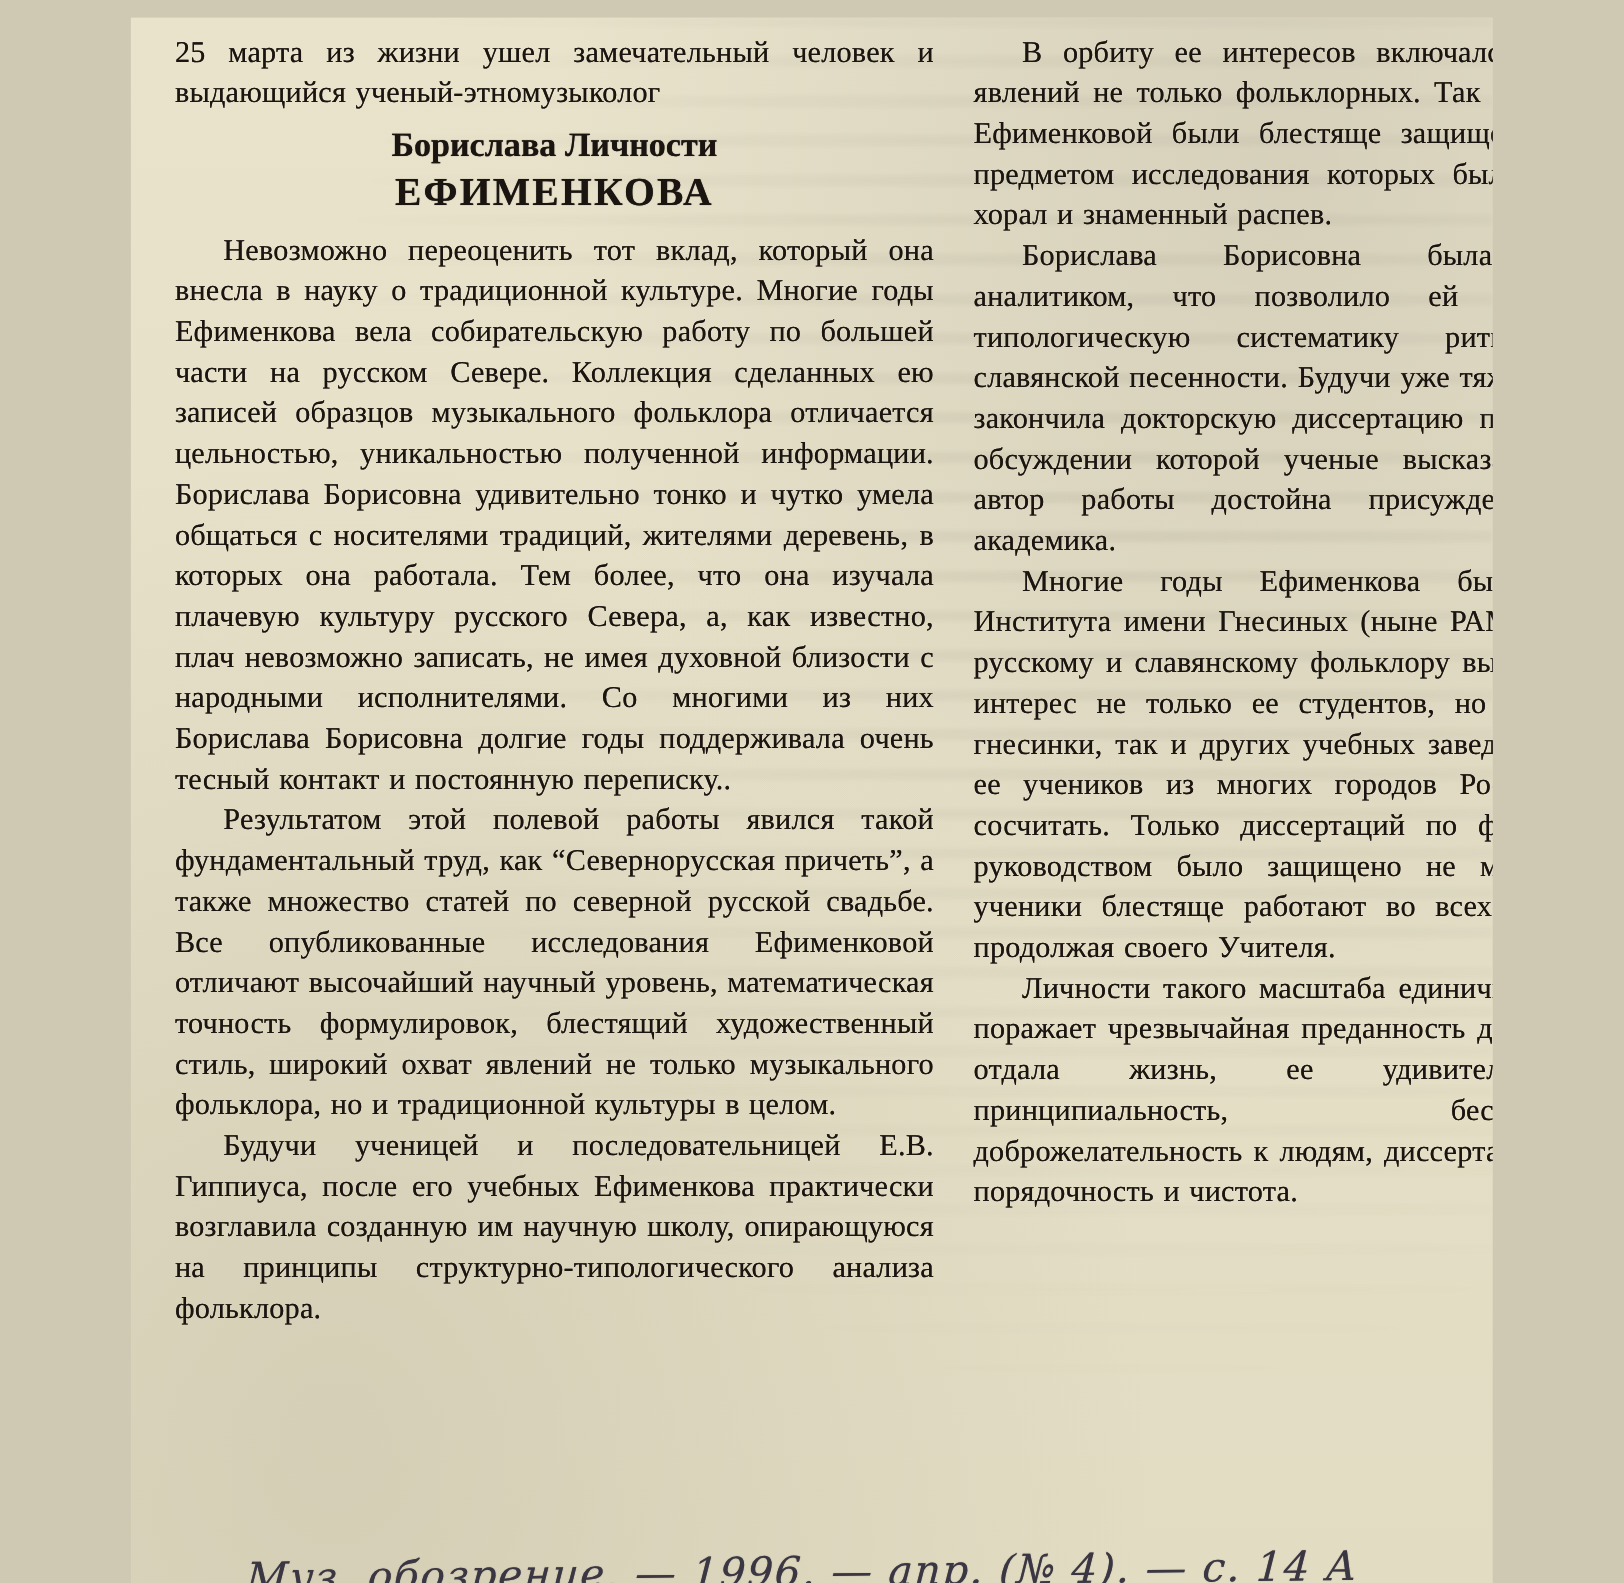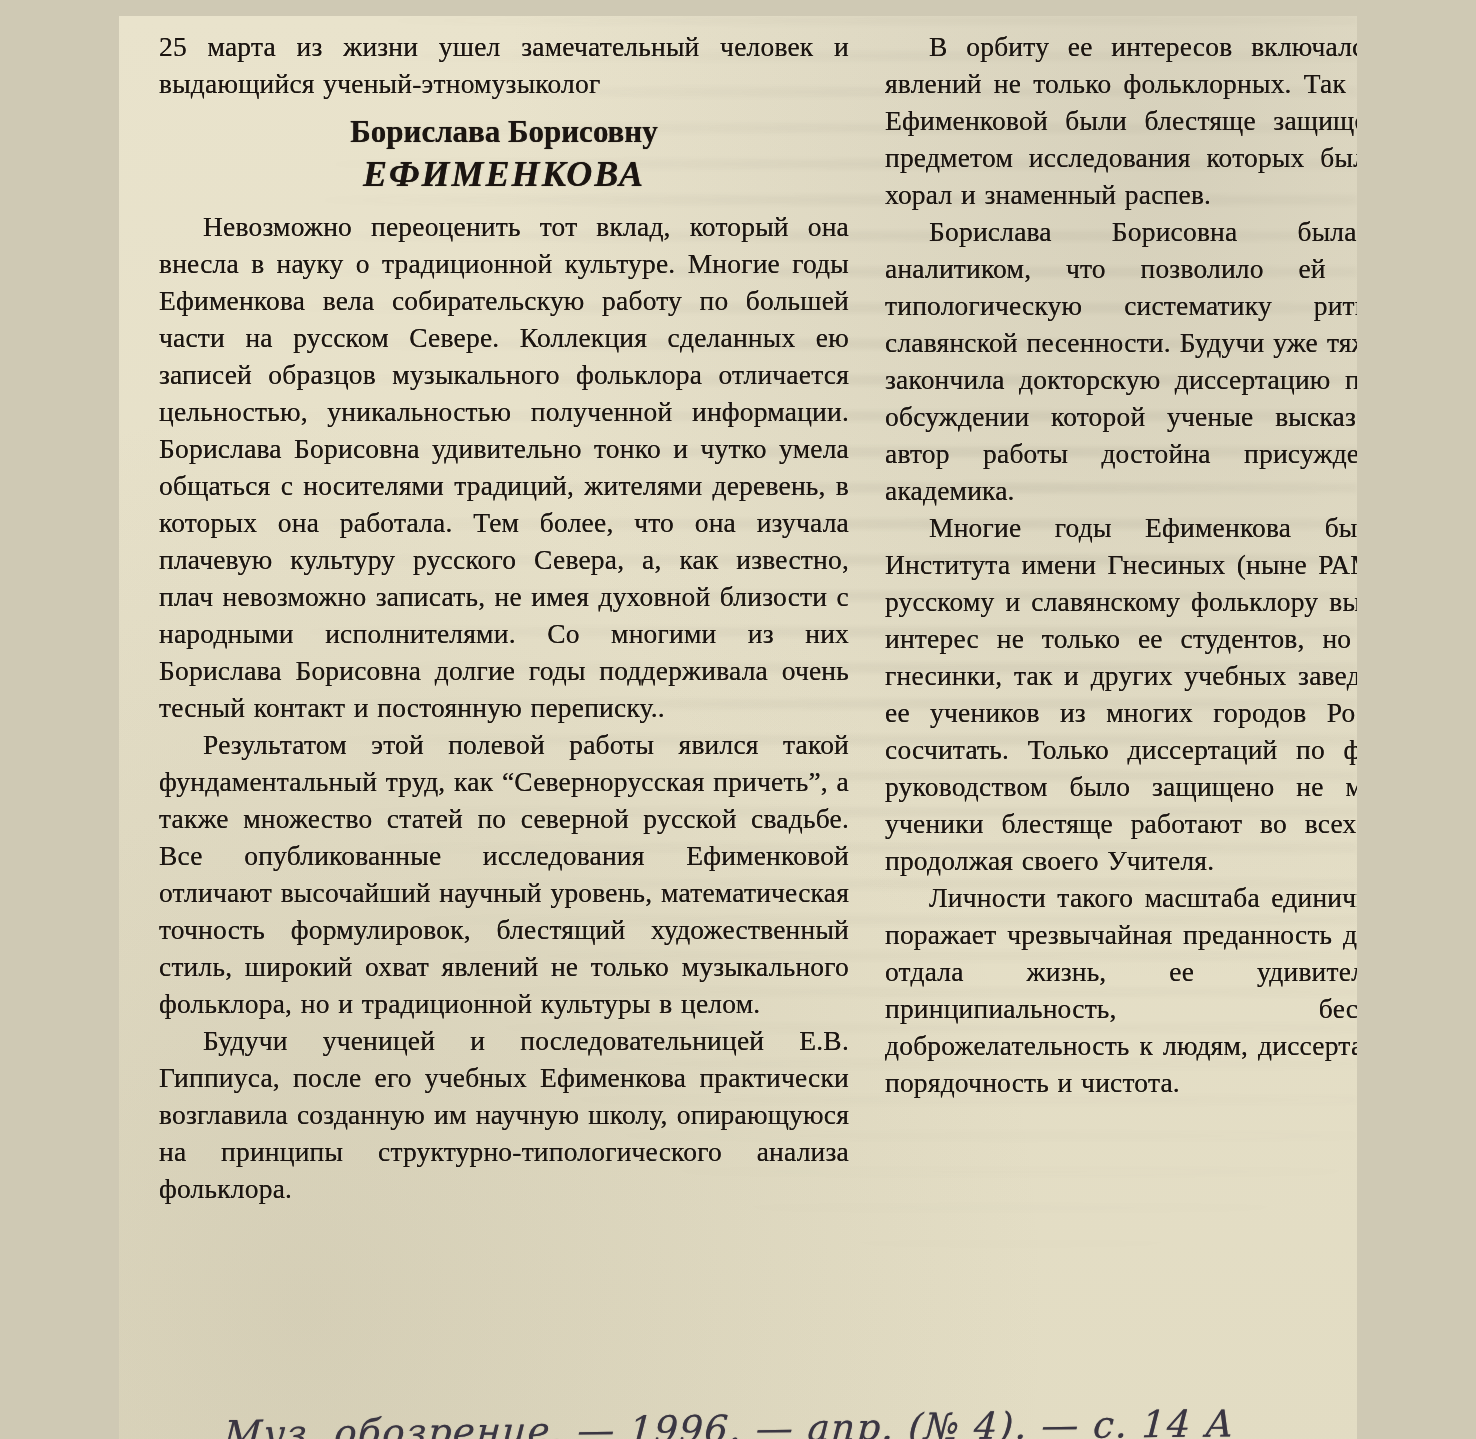--- a/index.html
+++ b/index.html
@@ -66,21 +66,20 @@
   .title .t1 {
     display: block;
     font-size: 31px;
     line-height: 40px;
   }
   .title .t2 {
     display: block;
     font-size: 36px;
     line-height: 44px;
     letter-spacing: 2px;
-    font-style: italic;
   }
   .note {
     position: absolute;
     left: 105px;
     bottom: 6px;
     width: 1320px;
     font-family: "DejaVu Serif", serif;
     font-style: italic;
     font-size: 37px;
     letter-spacing: 1.5px;
@@ -95,21 +94,21 @@
 
 <div class="paper">
   <div class="bleed"></div>
 
   <div class="columns">
 
     <div class="col">
       <p class="lede">25 марта из жизни ушел замечательный человек и выдающийся ученый-этномузыколог</p>
 
       <h2 class="title">
-        <span class="t1">Борислава Борисовну</span>
+        <span class="t1">Борислава Личности</span>
         <span class="t2">ЕФИМЕНКОВА</span>
       </h2>
 
       <p>Невозможно переоценить тот вклад, который она внесла в науку о традиционной культуре. Многие годы Ефименкова вела собирательскую работу по большей части на русском Севере. Коллекция сделанных ею записей образцов музыкального фольклора отличается цельностью, уникальностью полученной информации. Борислава Борисовна удивительно тонко и чутко умела общаться с носителями традиций, жителями деревень, в которых она работала. Тем более, что она изучала плачевую культуру русского Севера, а, как известно, плач невозможно записать, не имея духовной близости с народными исполнителями. Со многими из них Борислава Борисовна долгие годы поддерживала очень тесный контакт и постоянную переписку..</p>
       <p>Результатом этой полевой работы явился такой фундаментальный труд, как “Севернорусская причеть”, а также множество статей по северной русской свадьбе. Все опубликованные исследования Ефименковой отличают высочайший научный уровень, математическая точность формулировок, блестящий художественный стиль, широкий охват явлений не только музыкального фольклора, но и традиционной культуры в целом.</p>
       <p>Будучи ученицей и последовательницей Е.В. Гиппиуса, после его учебных Ефименкова практически возглавила созданную им научную школу, опирающуюся на принципы структурно-типологического анализа фольклора.</p>
     </div>
 
     <div class="col">
       <p>В орбиту ее интересов включался широкий круг явлений не только фольклорных. Так под руководством Ефименковой были блестяще защищены диссертации, предметом исследования которых были григорианский хорал и знаменный распев.</p>

